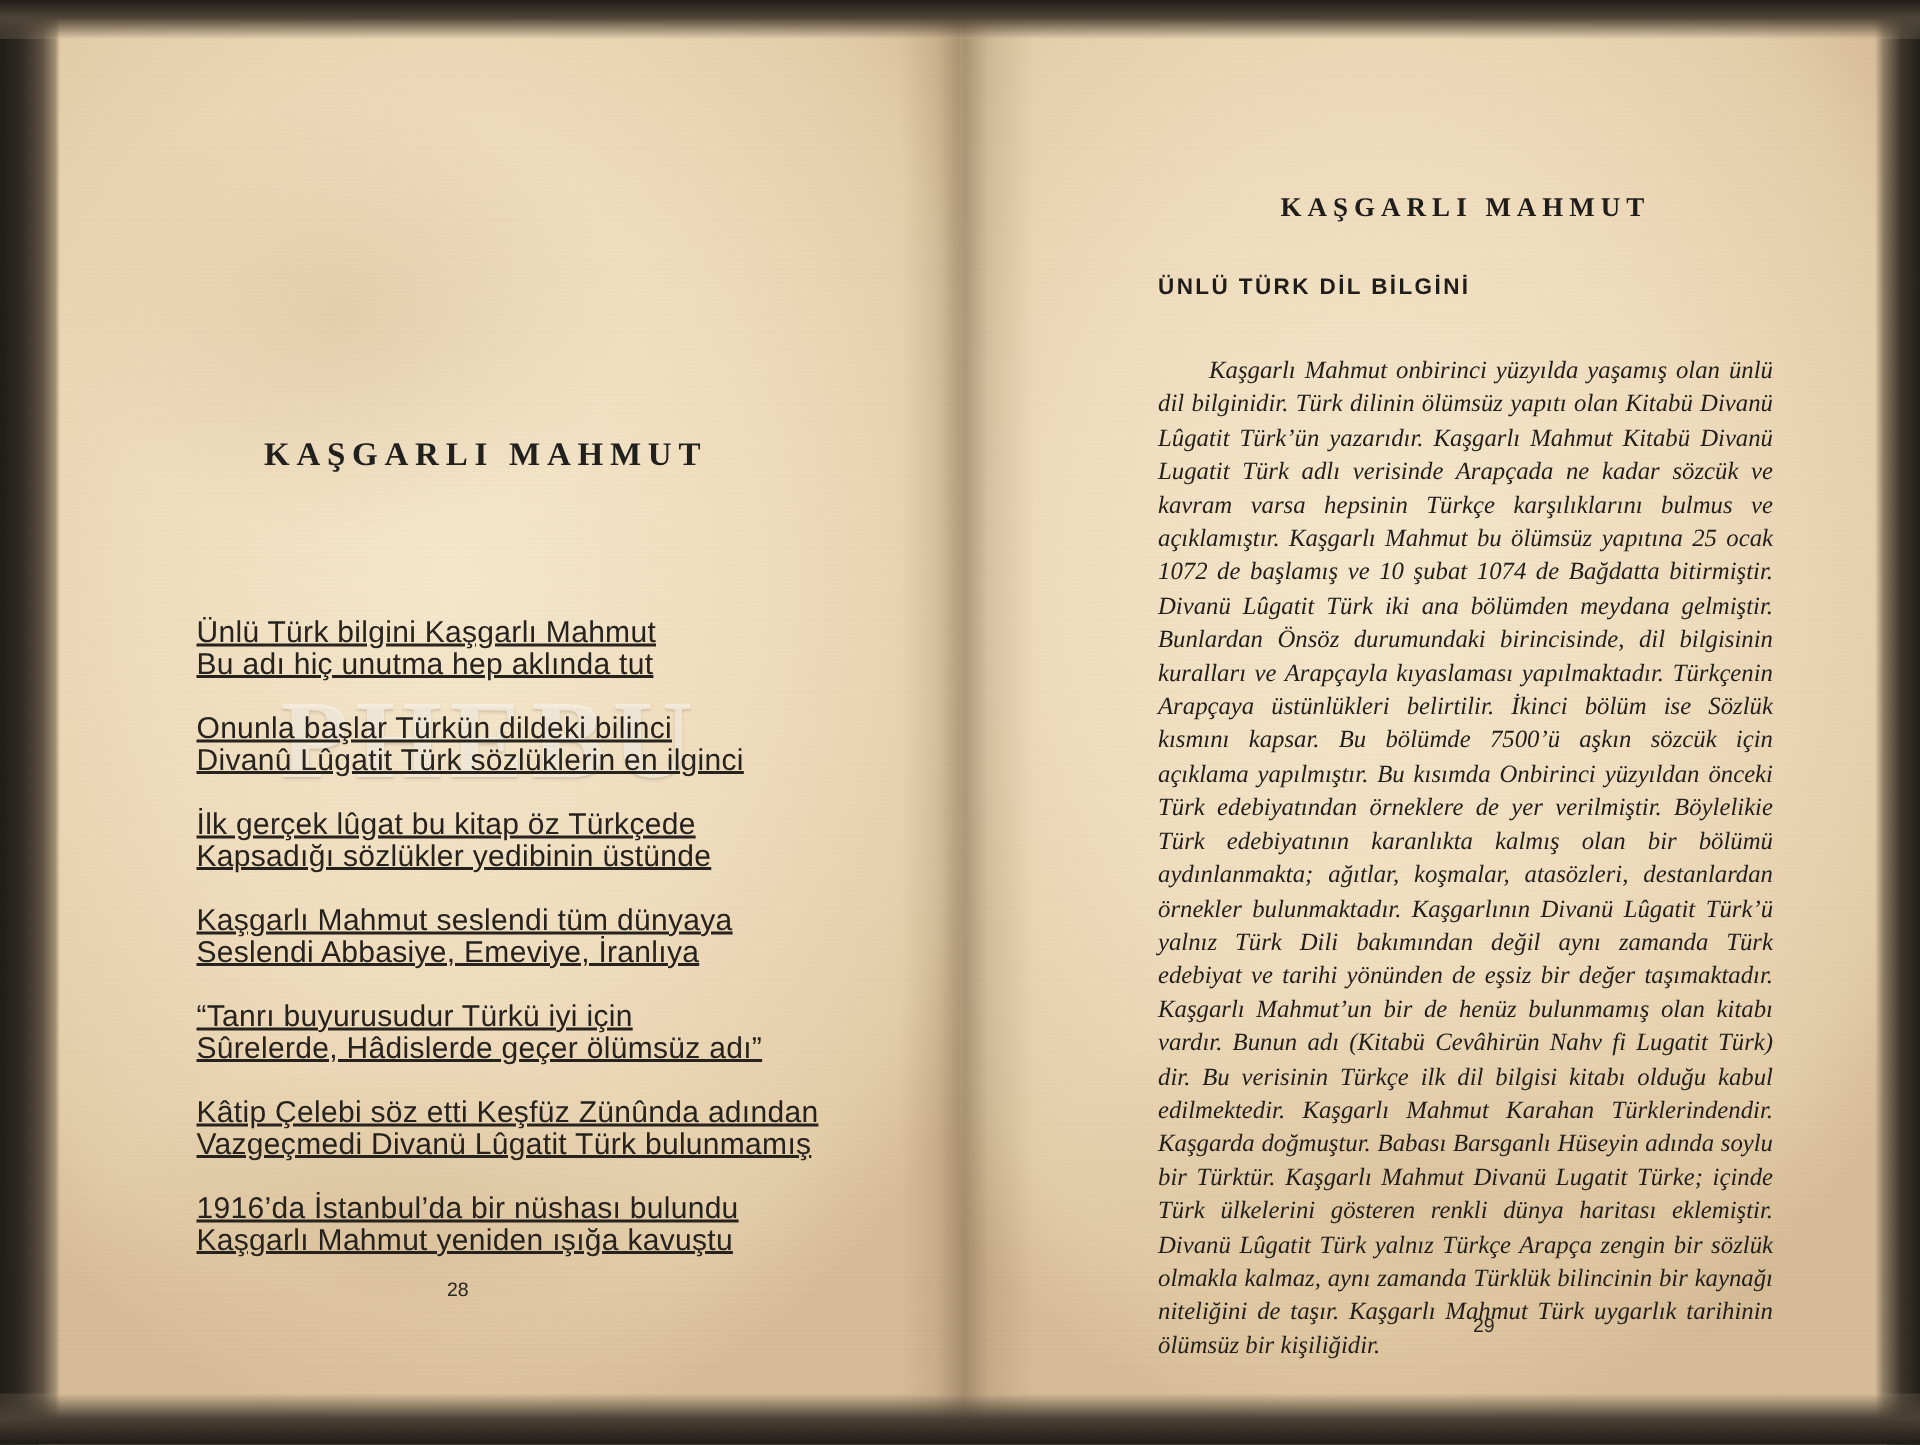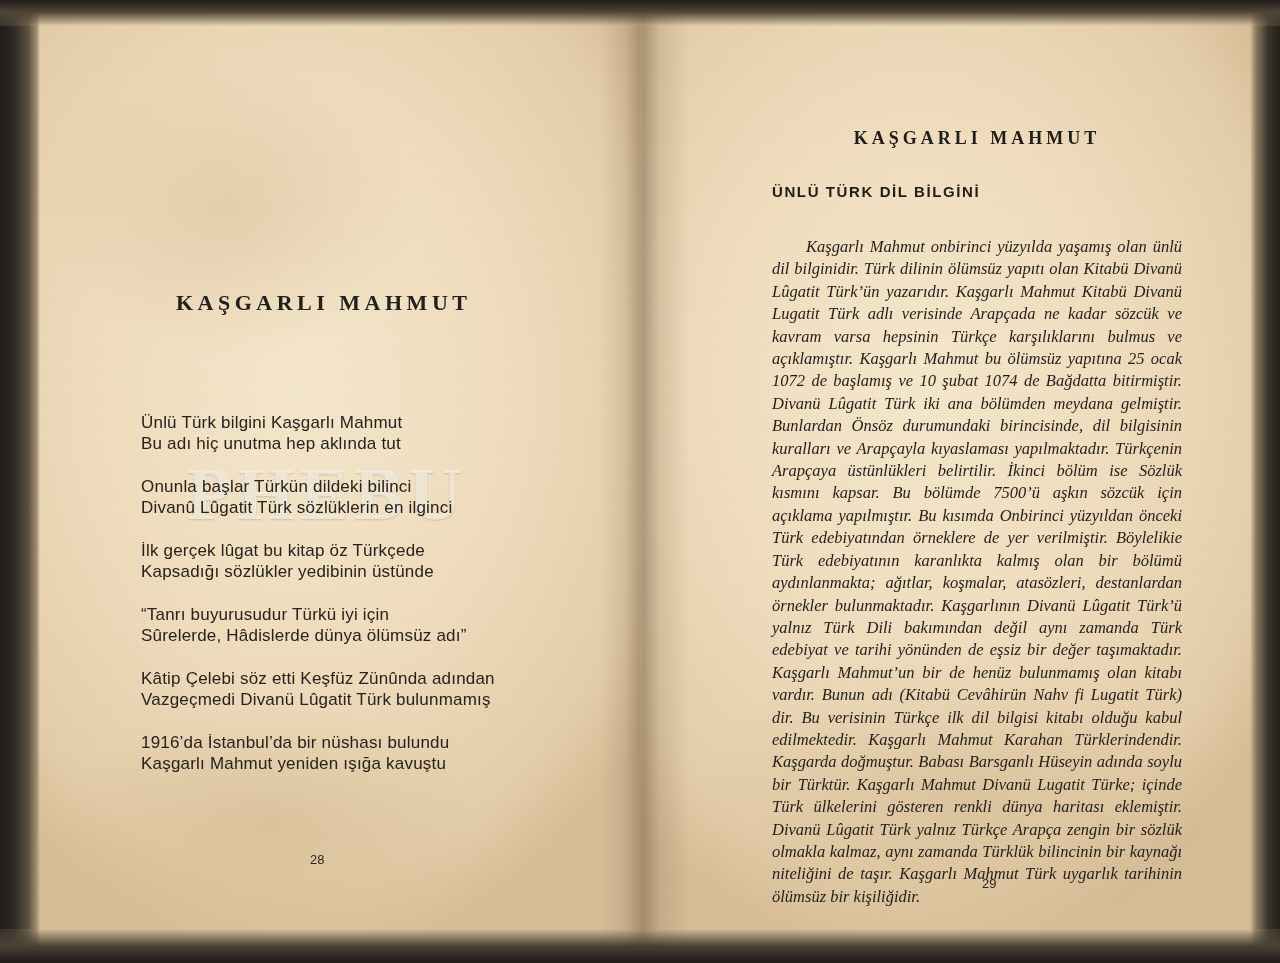--- a/index.html
+++ b/index.html
@@ -125,46 +125,47 @@
     font-family: "Liberation Sans", sans-serif;
     font-size: 15px;
     font-weight: 700;
     letter-spacing: 1.6px;
     color: #1f1d1a;
     margin: 0 0 36px 0;
   }
 
   .verse {
     font-family: "Liberation Sans", sans-serif;
-    font-size: 17px;
+    font-size: 20px;
     line-height: 21px;
     color: #26221d;
-    margin: 0 0 22px 13px;
+    margin: 0 0 22px 3px;
     letter-spacing: 0.2px;
+    text-decoration: underline;
   }
   .verse div { white-space: nowrap; }
 
   .body-text {
     font-size: 16.5px;
     line-height: 22.4px;
     font-style: italic;
     text-align: justify;
     color: #211e1a;
     margin: 0;
     text-indent: 34px;
     hyphens: none;
   }
 
   .folio {
     position: absolute;
     font-family: "Liberation Sans", sans-serif;
     font-size: 13px;
     color: #2a2520;
   }
-  .folio-left  { left: 310px; top: 852px; }
+  .folio-left  { left: 298px; top: 852px; }
   .folio-right { left: 982px; top: 876px; }
 
   
   .grain {
     position: absolute;
     inset: 0;
     pointer-events: none;
     opacity: 0.16;
     background-image:
       repeating-linear-gradient(0deg, rgba(120,95,60,0.10) 0px, rgba(120,95,60,0.10) 1px, rgba(255,255,255,0) 1px, rgba(255,255,255,0) 3px),
@@ -201,22 +202,26 @@
     </div>
     <div class="verse">
       <div>Onunla başlar Türkün dildeki bilinci</div>
       <div>Divanû Lûgatit Türk sözlüklerin en ilginci</div>
     </div>
     <div class="verse">
       <div>İlk gerçek lûgat bu kitap öz Türkçede</div>
       <div>Kapsadığı sözlükler yedibinin üstünde</div>
     </div>
     <div class="verse">
+      <div>Kaşgarlı Mahmut seslendi tüm dünyaya</div>
+      <div>Seslendi Abbasiye, Emeviye, İranlıya</div>
+    </div>
+    <div class="verse">
       <div>“Tanrı buyurusudur Türkü iyi için</div>
-      <div>Sûrelerde, Hâdislerde dünya ölümsüz adı”</div>
+      <div>Sûrelerde, Hâdislerde geçer ölümsüz adı”</div>
     </div>
     <div class="verse">
       <div>Kâtip Çelebi söz etti Keşfüz Zünûnda adından</div>
       <div>Vazgeçmedi Divanü Lûgatit Türk bulunmamış</div>
     </div>
     <div class="verse">
       <div>1916’da İstanbul’da bir nüshası bulundu</div>
       <div>Kaşgarlı Mahmut yeniden ışığa kavuştu</div>
     </div>
   </div>

